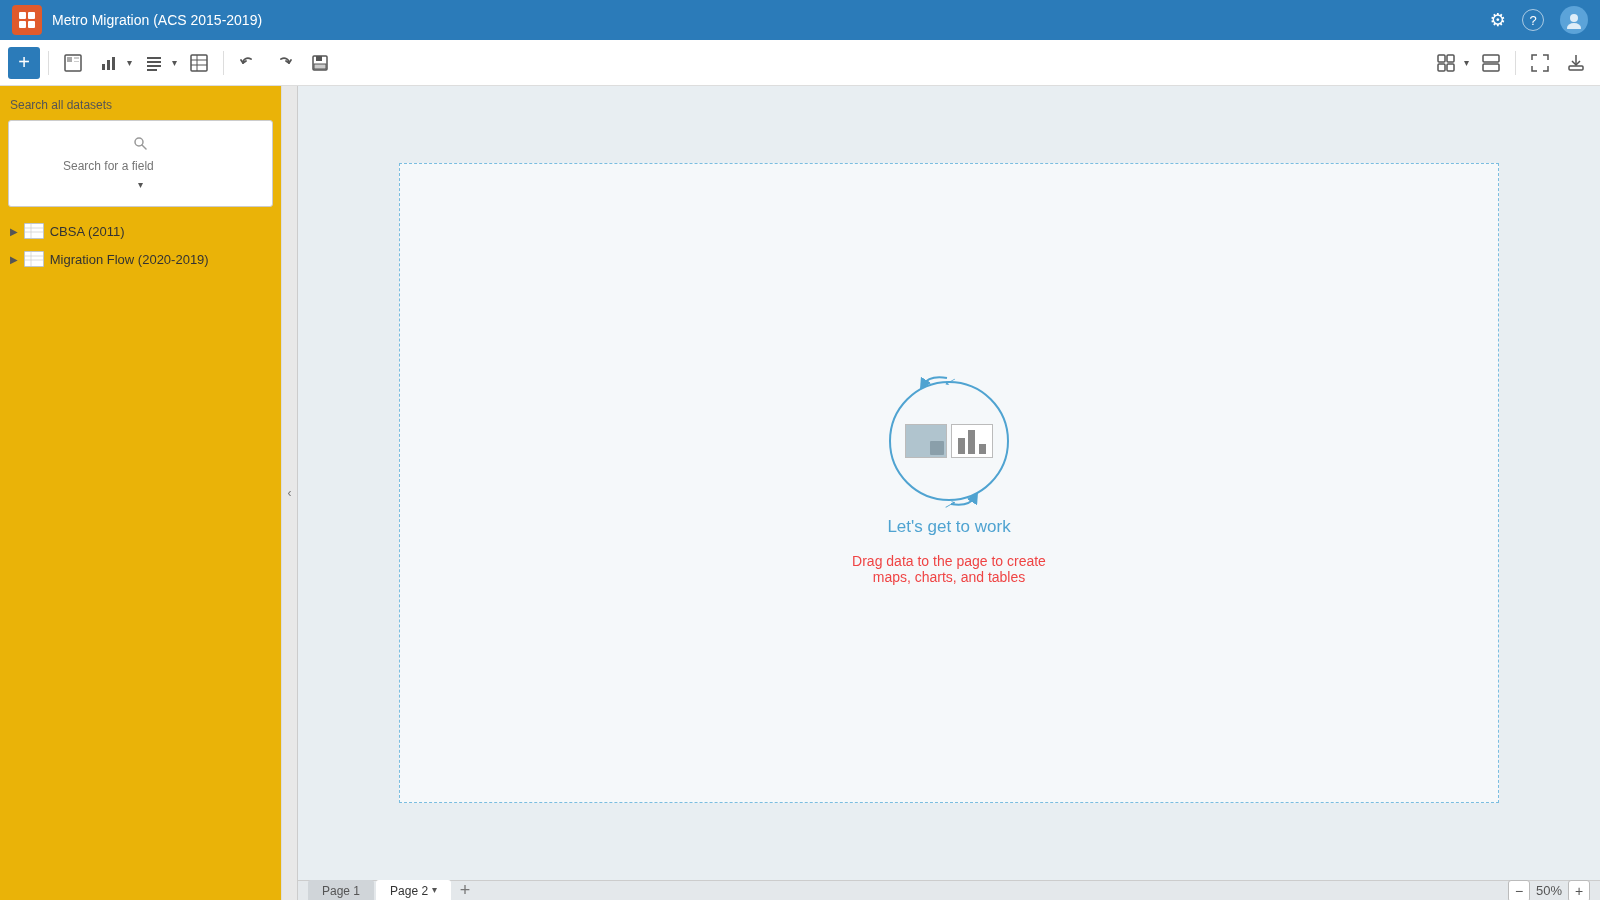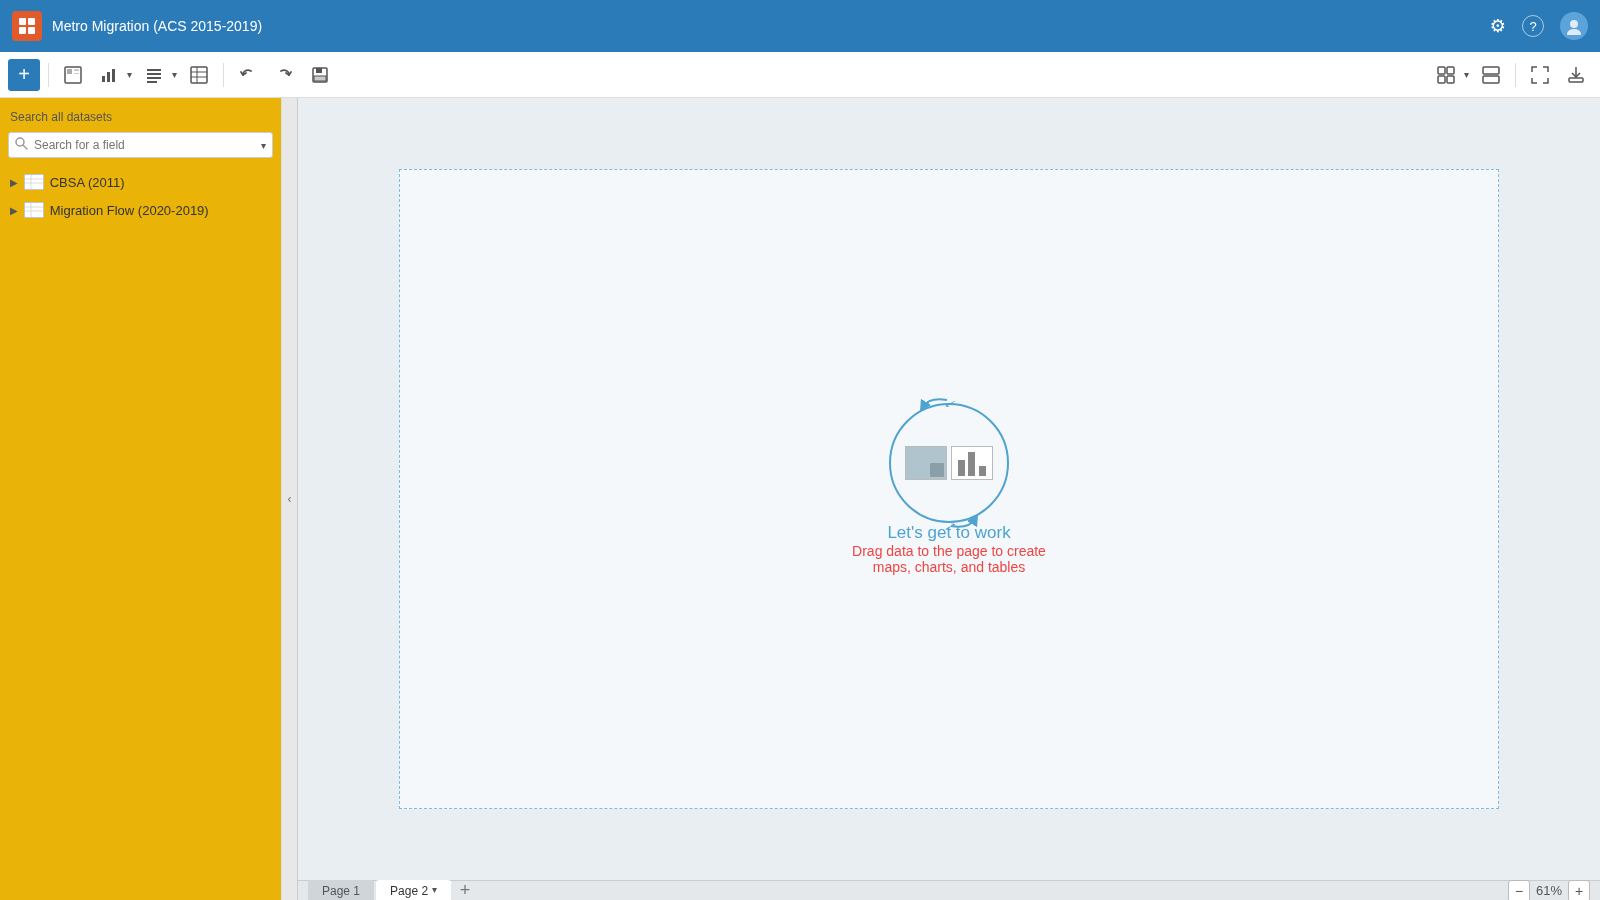--- a/index.html
+++ b/index.html
@@ -1,21 +1,21 @@
 <!DOCTYPE html>
 <html><head>
   <meta charset="utf-8">
   <style>
     * { box-sizing: border-box; margin: 0; padding: 0; }
     body { font-family: 'Segoe UI', Arial, sans-serif; font-size: 13px; background: #f0f0f0; width: 1600px; height: 900px; overflow: hidden; display: flex; flex-direction: column; }
 
     
     .top-bar {
       background: #2b7bb9;
-      height: 52px;
+      height: 40px;
       display: flex;
       align-items: center;
       padding: 0 12px;
       gap: 10px;
       color: white;
       flex-shrink: 0;
     }
     .app-logo {
       width: 30px; height: 30px;
       background: #e05a2b;
@@ -105,22 +105,23 @@
       color: #555;
       font-weight: 500;
     }
     .search-box {
       margin: 0 8px 10px 8px;
       display: flex;
       align-items: center;
       border: 1px solid #ccc;
       border-radius: 3px;
       background: white;
-      padding: 4px 6px;
+      padding: 16px 6px;
       gap: 6px;
+      flex-direction: column;
     }
     .search-box input {
       border: none; outline: none;
       flex: 1; font-size: 12px; color: #777;
       background: transparent;
     }
     .search-icon { color: #999; font-size: 13px; }
     .search-arrow { color: #555; font-size: 10px; cursor: pointer; }
 
     .dataset-item {
@@ -173,20 +174,21 @@
       min-height: 640px;
       display: flex;
       align-items: center;
       justify-content: center;
       position: relative;
     }
     .drag-hint {
       display: flex;
       flex-direction: column;
       align-items: center;
+      gap: 16px;
     }
     .drag-circle {
       width: 120px; height: 120px;
       border: 2px solid #4fa3d1;
       border-radius: 50%;
       display: flex;
       align-items: center;
       justify-content: center;
       position: relative;
     }
@@ -490,18 +492,18 @@
 
     <div class="page-tabs">
       <div class="page-tab">Page 1</div>
       <div class="page-tab active page-tab-with-arrow">
         <span>Page 2</span>
         <span style="font-size:10px;color:#555;">▾</span>
       </div>
       <button class="add-tab">+</button>
       <div class="zoom-controls">
         <button class="zoom-btn">−</button>
-        <span>61%</span>
+        <span>50%</span>
         <button class="zoom-btn">+</button>
       </div>
     </div>
   </div>
 </div>
 
 </body></html>

